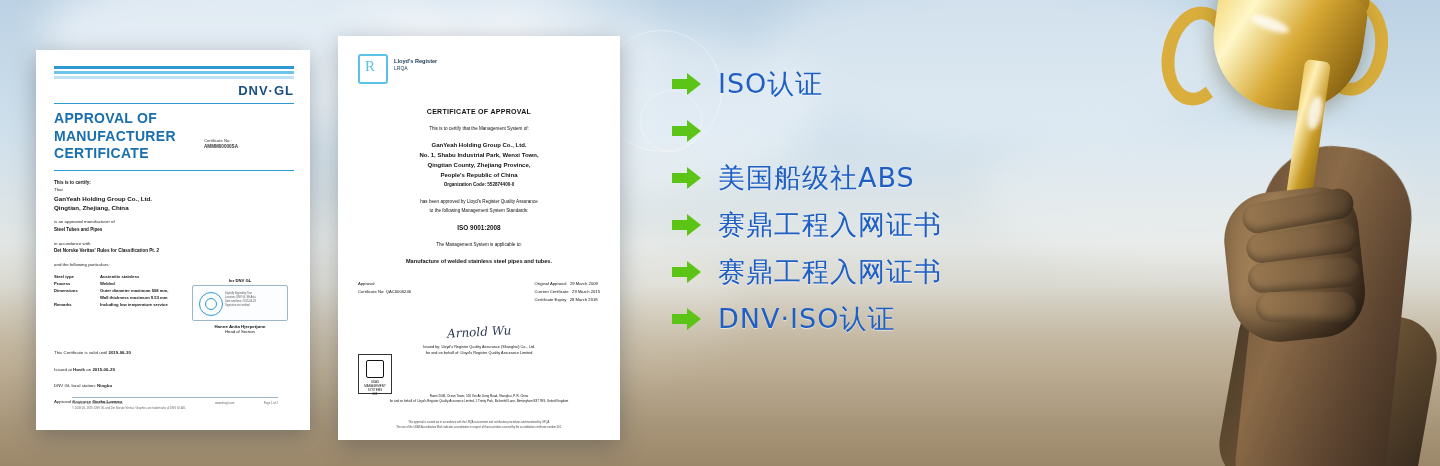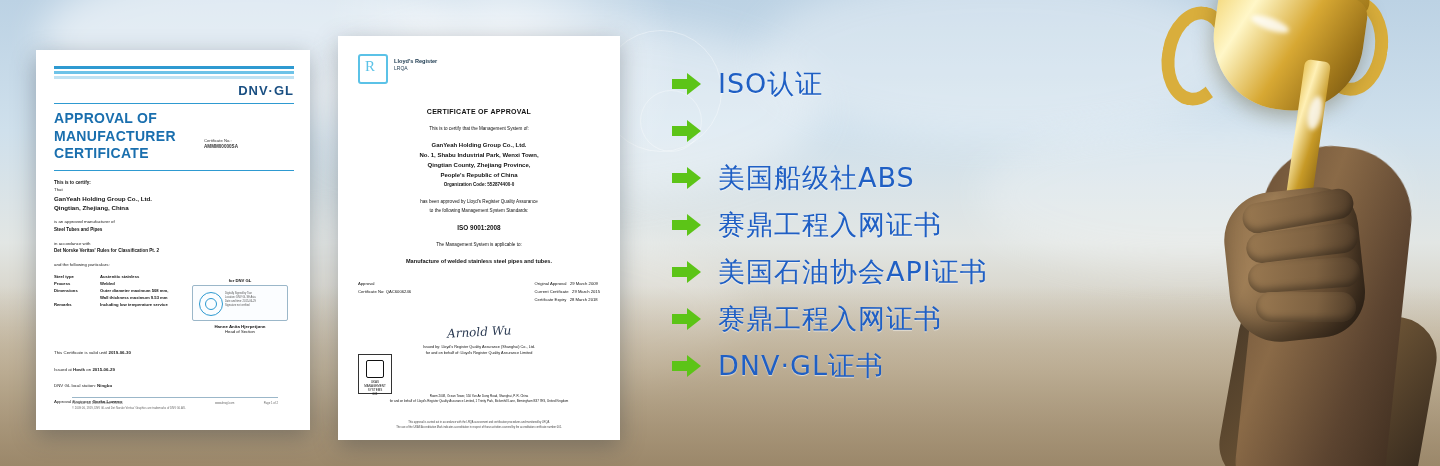--- a/index.html
+++ b/index.html
@@ -611,35 +611,28 @@
           <div class="shaft"></div>
           <div class="head"></div>
         </div>
       <div class="cert-text">赛鼎工程入网证书</div>
     </div>
     <div class="cert-row">
       <div class="arrow">
           <div class="shaft"></div>
           <div class="head"></div>
         </div>
-      <div class="cert-text">美国石油协会API证书</div>
+      <div class="cert-text">赛鼎工程入网证书</div>
     </div>
     <div class="cert-row">
       <div class="arrow">
           <div class="shaft"></div>
           <div class="head"></div>
         </div>
-      <div class="cert-text">赛鼎工程入网证书</div>
-    </div>
-    <div class="cert-row">
-      <div class="arrow">
-          <div class="shaft"></div>
-          <div class="head"></div>
-        </div>
-      <div class="cert-text">DNV·GL证书</div>
+      <div class="cert-text">DNV·ISO认证</div>
     </div>
   </div>
 
   <div class="hand-area">
     <div class="sleeve"></div>
     <div class="arm"></div>
     <div class="trophy-handle th-left"></div>
     <div class="trophy-handle th-right"></div>
     <div class="trophy-rim"></div>
     <div class="trophy-cup"></div>

